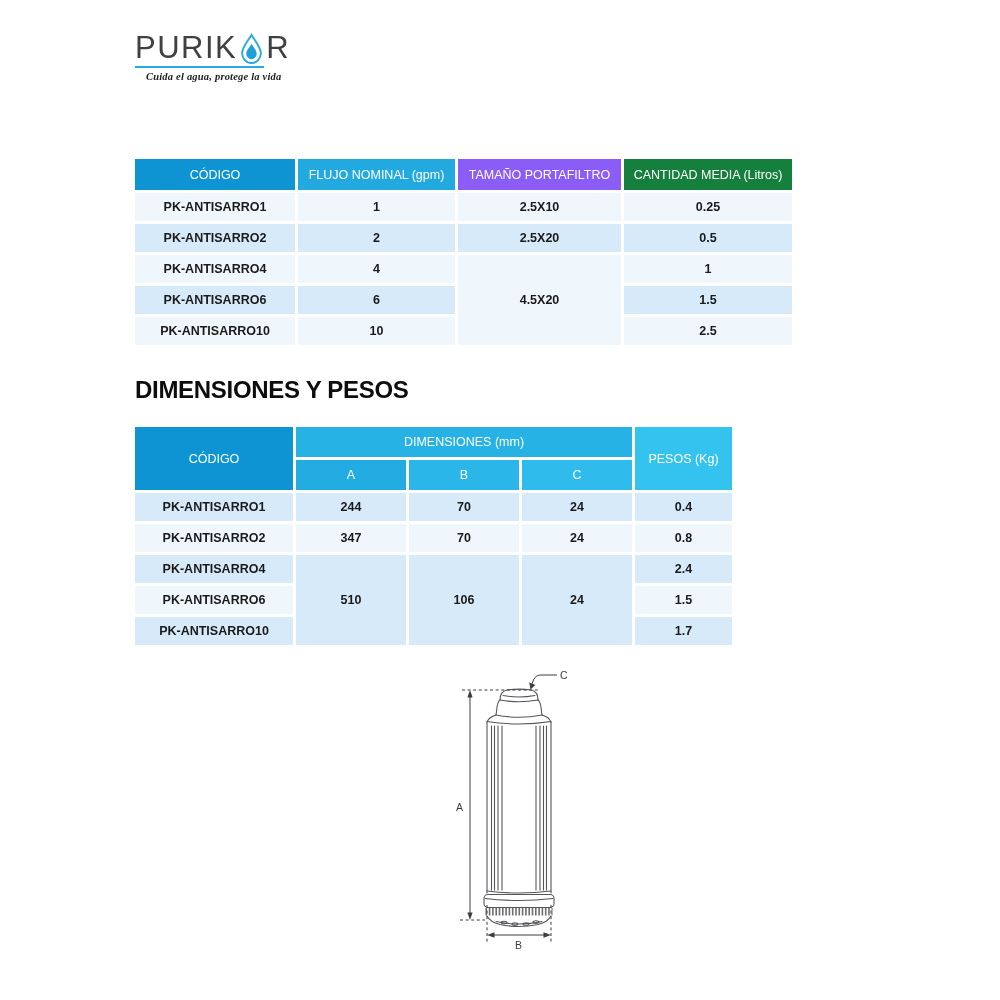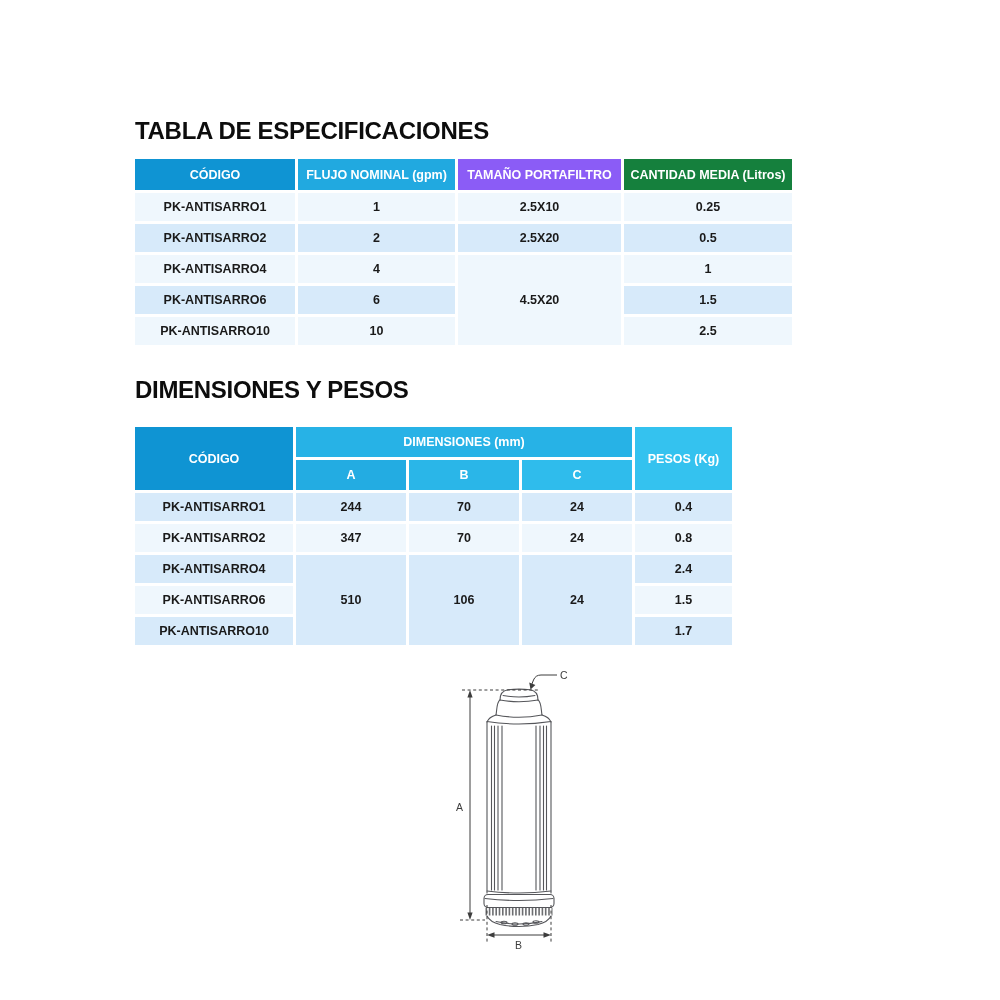--- a/index.html
+++ b/index.html
@@ -32,21 +32,21 @@
   #dim-title{top:376px;}
 
   
   table.sheet{
     position:absolute;border-collapse:separate;border-spacing:3px;
     table-layout:fixed;
   }
   #spec-table{left:132px;top:156px;}
   #dim-table{left:132px;top:424px;}
   table.sheet th{
-    color:#ffffff;font-size:12.5px;font-weight:700;text-align:center;
+    color:#ffffff;font-size:12.5px;font-weight:400;text-align:center;
     vertical-align:middle;padding:0 4px;
   }
   #spec-table th{height:31px;}
   #dim-table th{height:30px;}
   table.sheet td{
     height:28px;font-size:12.5px;font-weight:700;color:#1a1a1a;
     text-align:center;vertical-align:middle;padding:0 12px;
   }
   td.c-left{text-align:left;padding-left:12px;}
   tr.r-light td{background:#eff7fd;}
@@ -63,22 +63,33 @@
 
   
   #diagram{position:absolute;left:452px;top:658px;}
   .dim-label{font-family:"Liberation Sans",sans-serif;font-size:10.5px;fill:#3d3d3d;}
 </style>
 </head>
 <body>
 
 <div class="page">
 
-
-  <h1 class="section-title" id="spec-title">TABLA DE ESPECIFICACIONES</h1>
+  <div class="logo">
+    <div class="logo-row">
+      <span class="logo-letters">PURIK</span>
+      <svg class="logo-drop" width="25" height="31" viewBox="0 0 36 44">
+        <path d="M18,2.5 C14,9.5 4.5,20 4.5,29 a13.5,14 0 0 0 27,0 C31.5,20 22,9.5 18,2.5 Z" fill="none" stroke="#29abe2" stroke-width="2.8"></path>
+        <path d="M18,15.5 C15.5,19.5 10.5,25 10.5,29.6 a7.5,7.8 0 0 0 15,0 C25.5,25 20.5,19.5 18,15.5 Z" fill="#1e9fd9"></path>
+      </svg>
+      <span class="logo-letters">R</span>
+    </div>
+    <div class="logo-rule"></div>
+    <div class="logo-tagline">Cuida el agua, protege la vida</div>
+  </div>
+
 
   <table class="sheet" id="spec-table">
     <colgroup>
       <col style="width:160px">
         <col style="width:157px">
         <col style="width:163px">
         <col style="width:168px">
     </colgroup>
     <thead>
       <tr>

